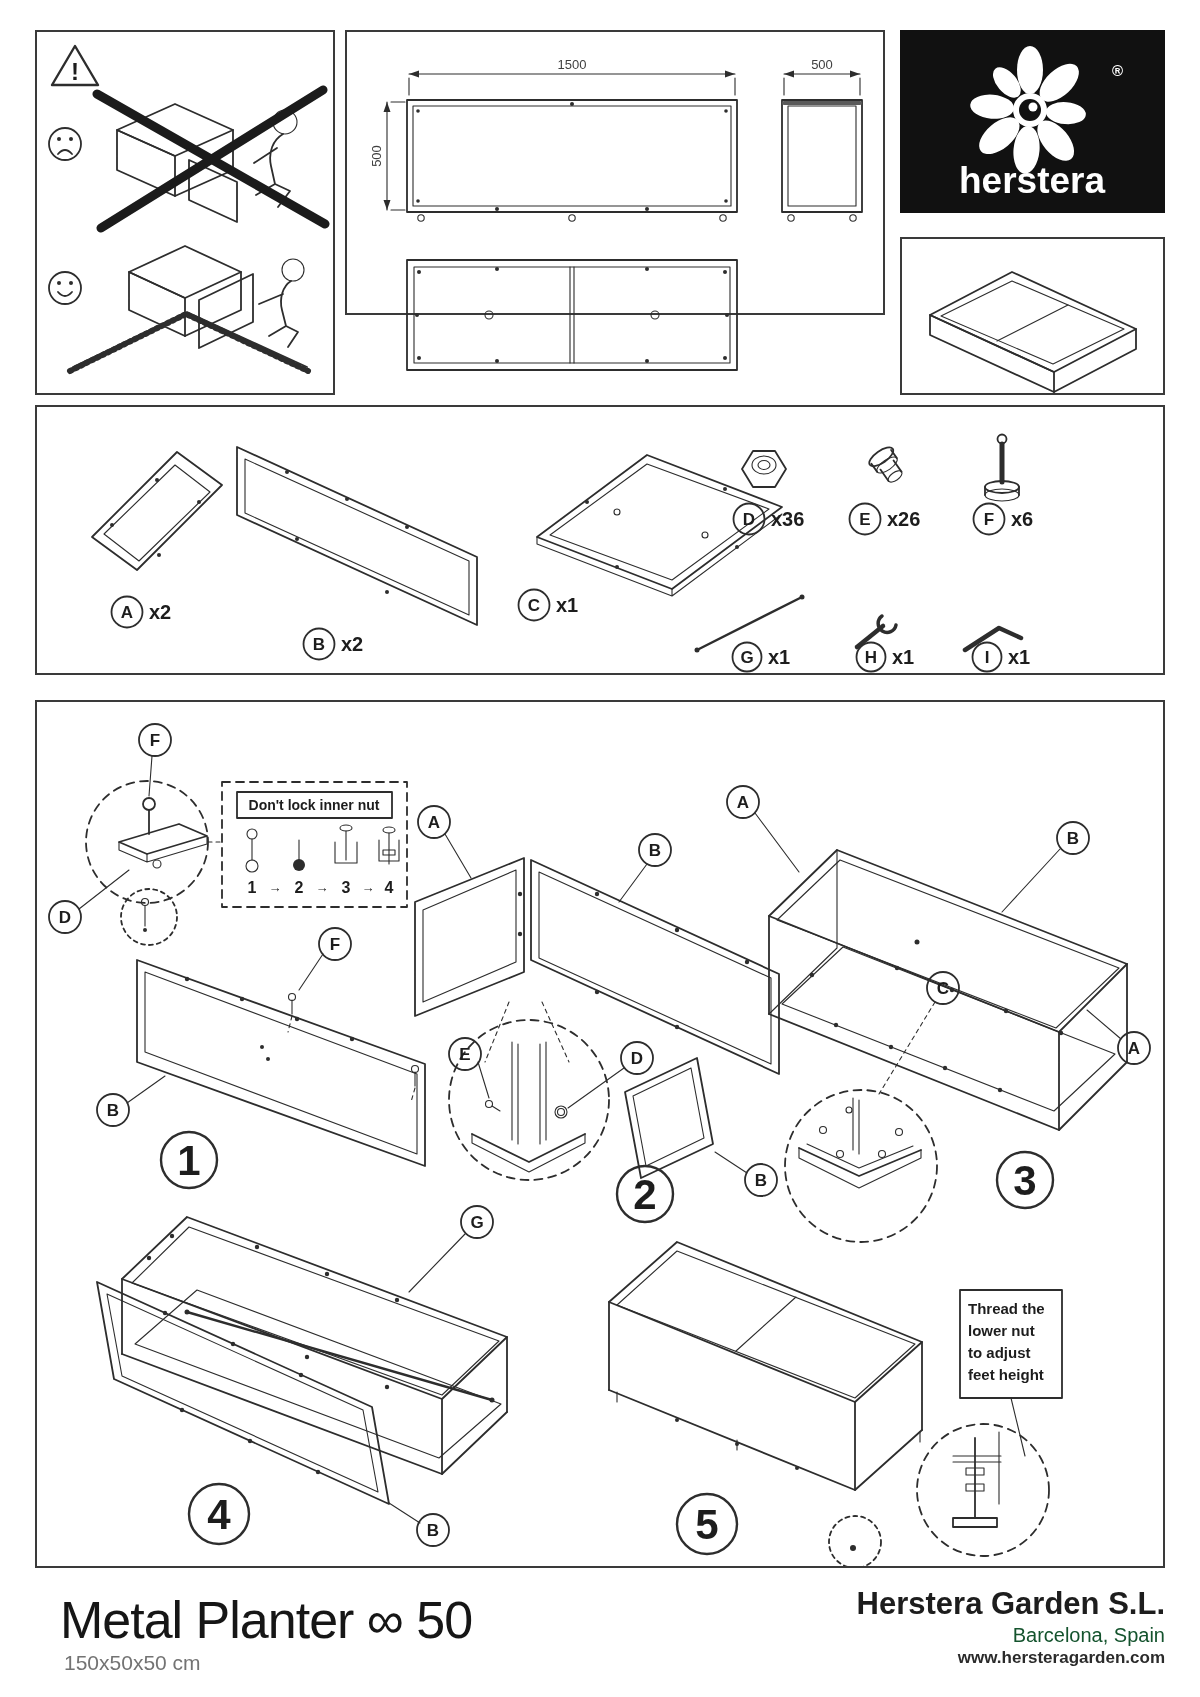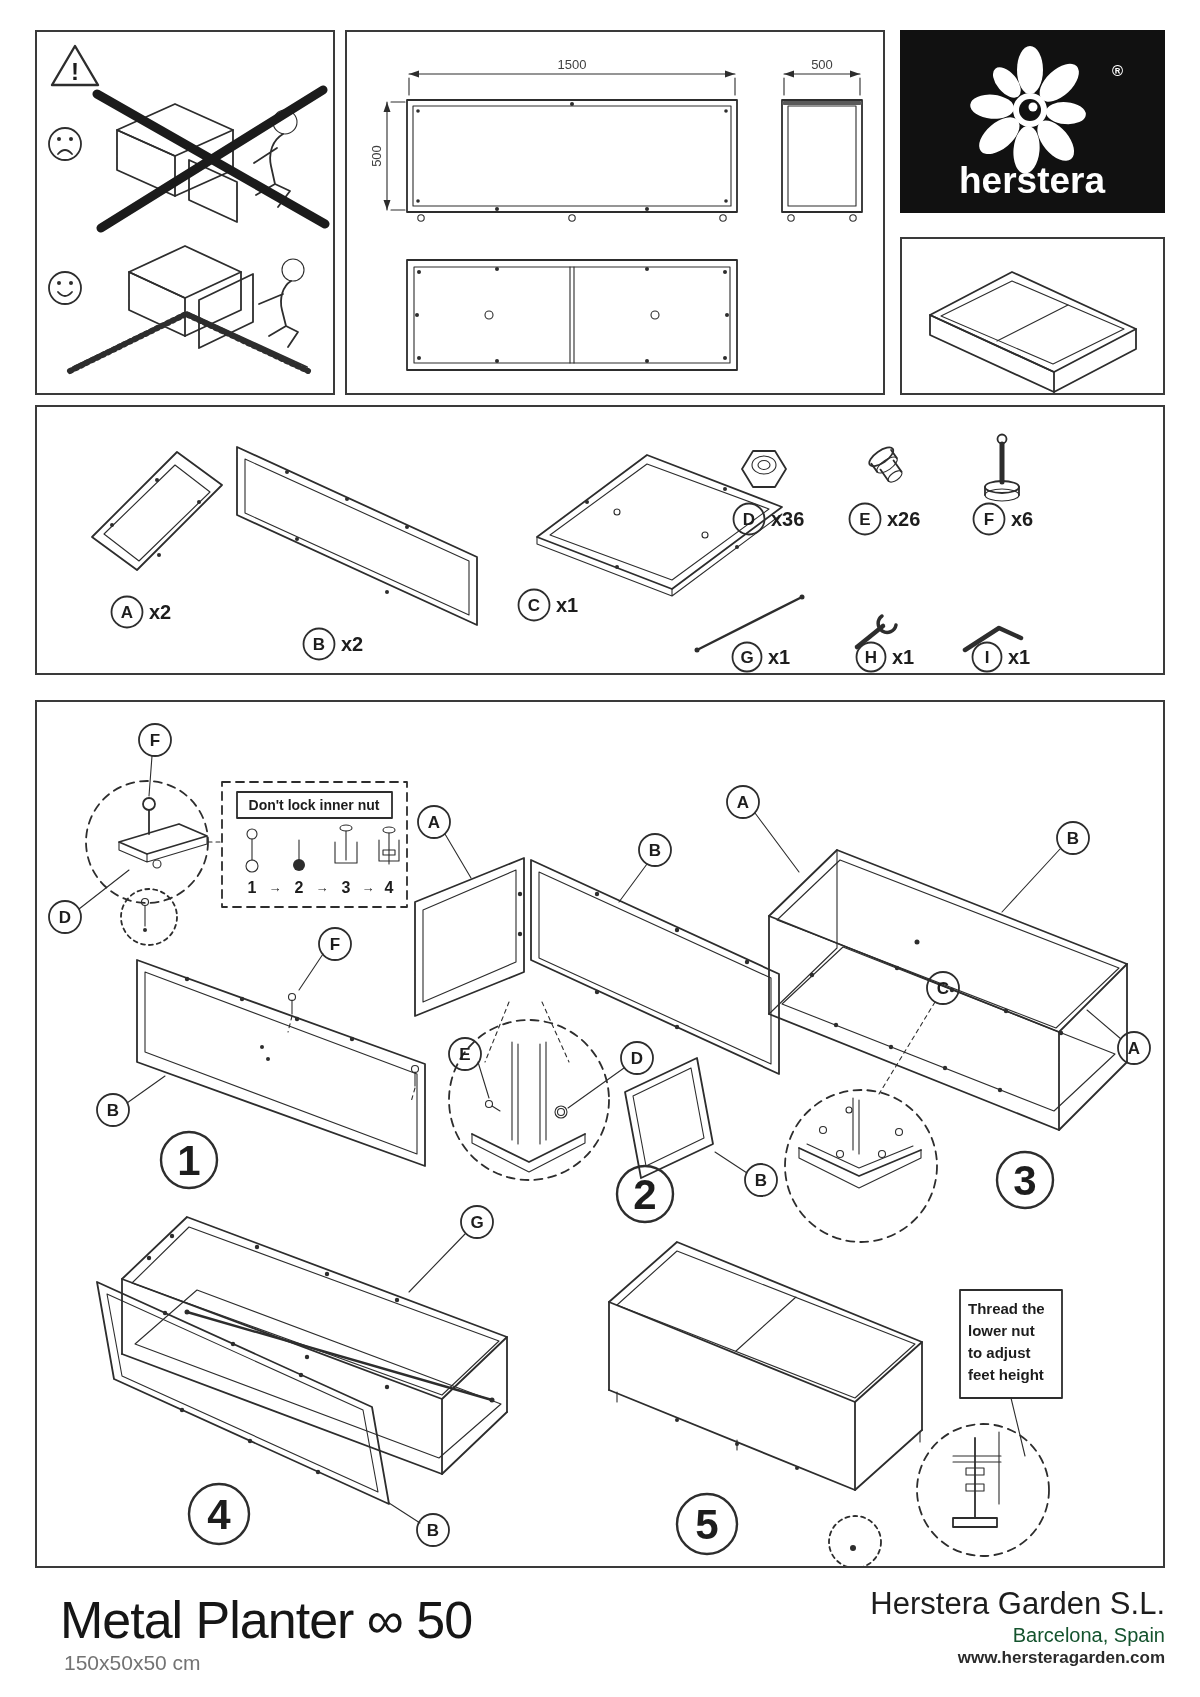--- a/index.html
+++ b/index.html
@@ -20,21 +20,21 @@
   .dimtxt{font:13px "Liberation Sans",sans-serif;fill:#3f3f3f}
   .stepnum{font:700 42px "Liberation Sans",sans-serif;fill:#1d1d1d}
   .notetitle{font:700 14px "Liberation Sans",sans-serif;fill:#1d1d1d}
   .notetxt{font:700 15px "Liberation Sans",sans-serif;fill:#1d1d1d}
   .seqnum{font:700 16px "Liberation Sans",sans-serif;fill:#1d1d1d}
   .seqarw{font:700 13px "Liberation Sans",sans-serif;fill:#1d1d1d}
   .brandtxt{font:700 37px "Liberation Sans",sans-serif;fill:#fff}
   .regmark{font:700 15px "Liberation Sans",sans-serif;fill:#fff}
   #product-title{position:absolute;left:60px;top:1590px;font-size:52px;font-weight:400;color:#161616;letter-spacing:-1px}
   #product-size{position:absolute;left:64px;top:1651px;font-size:21px;color:#737373}
-  #company-name{position:absolute;right:35px;top:1586px;font-size:31px;font-weight:400;color:#1d1d1d;text-align:right}
+  #company-name{position:absolute;right:35px;top:1586px;font-size:31px;font-weight:700;color:#1d1d1d;text-align:right}
   #company-loc{position:absolute;right:35px;top:1624px;font-size:20px;color:#14532d;text-align:center}
   #company-web{position:absolute;right:35px;top:1648px;font-size:17px;font-weight:700;color:#2b2b2b;text-align:left}
 </style>
 </head>
 <body>
 
 <div id="page">
 
   <div class="panel" style="left:35px;top:30px;width:300px;height:365px">
     <svg width="296" height="361" viewBox="0 0 296 361">
@@ -69,21 +69,21 @@
         <path class="ln" d="M92,240 L148,214 L204,240 L148,266 Z"></path>
         <path class="ln" d="M92,240 L92,278 L148,304 L148,266 Z"></path>
         <path class="ln" d="M204,240 L204,278 L148,304"></path>
         <path class="ln" d="M162,268 L216,242 L216,290 L162,316 Z"></path>
         <circle class="ln thin" cx="256" cy="238" r="11"></circle>
         <path class="ln" d="M254,249 C246,254 242,266 245,278 L249,294 L232,304 M249,294 L261,300 L251,315 M246,262 L222,272"></path>
       </g>
     </svg>
   </div>
 
-  <div class="panel" style="left:345px;top:30px;width:540px;height:365px">
+  <div class="panel" style="left:345px;top:30px;width:540px;height:285px">
     <svg width="536" height="361" viewBox="0 0 536 361">
       <g>
         <rect class="ln" x="60" y="68" width="330" height="112"></rect>
         <rect class="ln thin" x="66" y="74" width="318" height="100"></rect>
         <circle class="dot" cx="71" cy="79" r="1.8"></circle>
           <circle class="dot" cx="379" cy="79" r="1.8"></circle>
         <circle class="dot" cx="71" cy="169" r="1.8"></circle>
           <circle class="dot" cx="379" cy="169" r="1.8"></circle>
         <circle class="dot" cx="225" cy="72" r="2"></circle>
           <circle class="dot" cx="150" cy="177" r="2"></circle>

